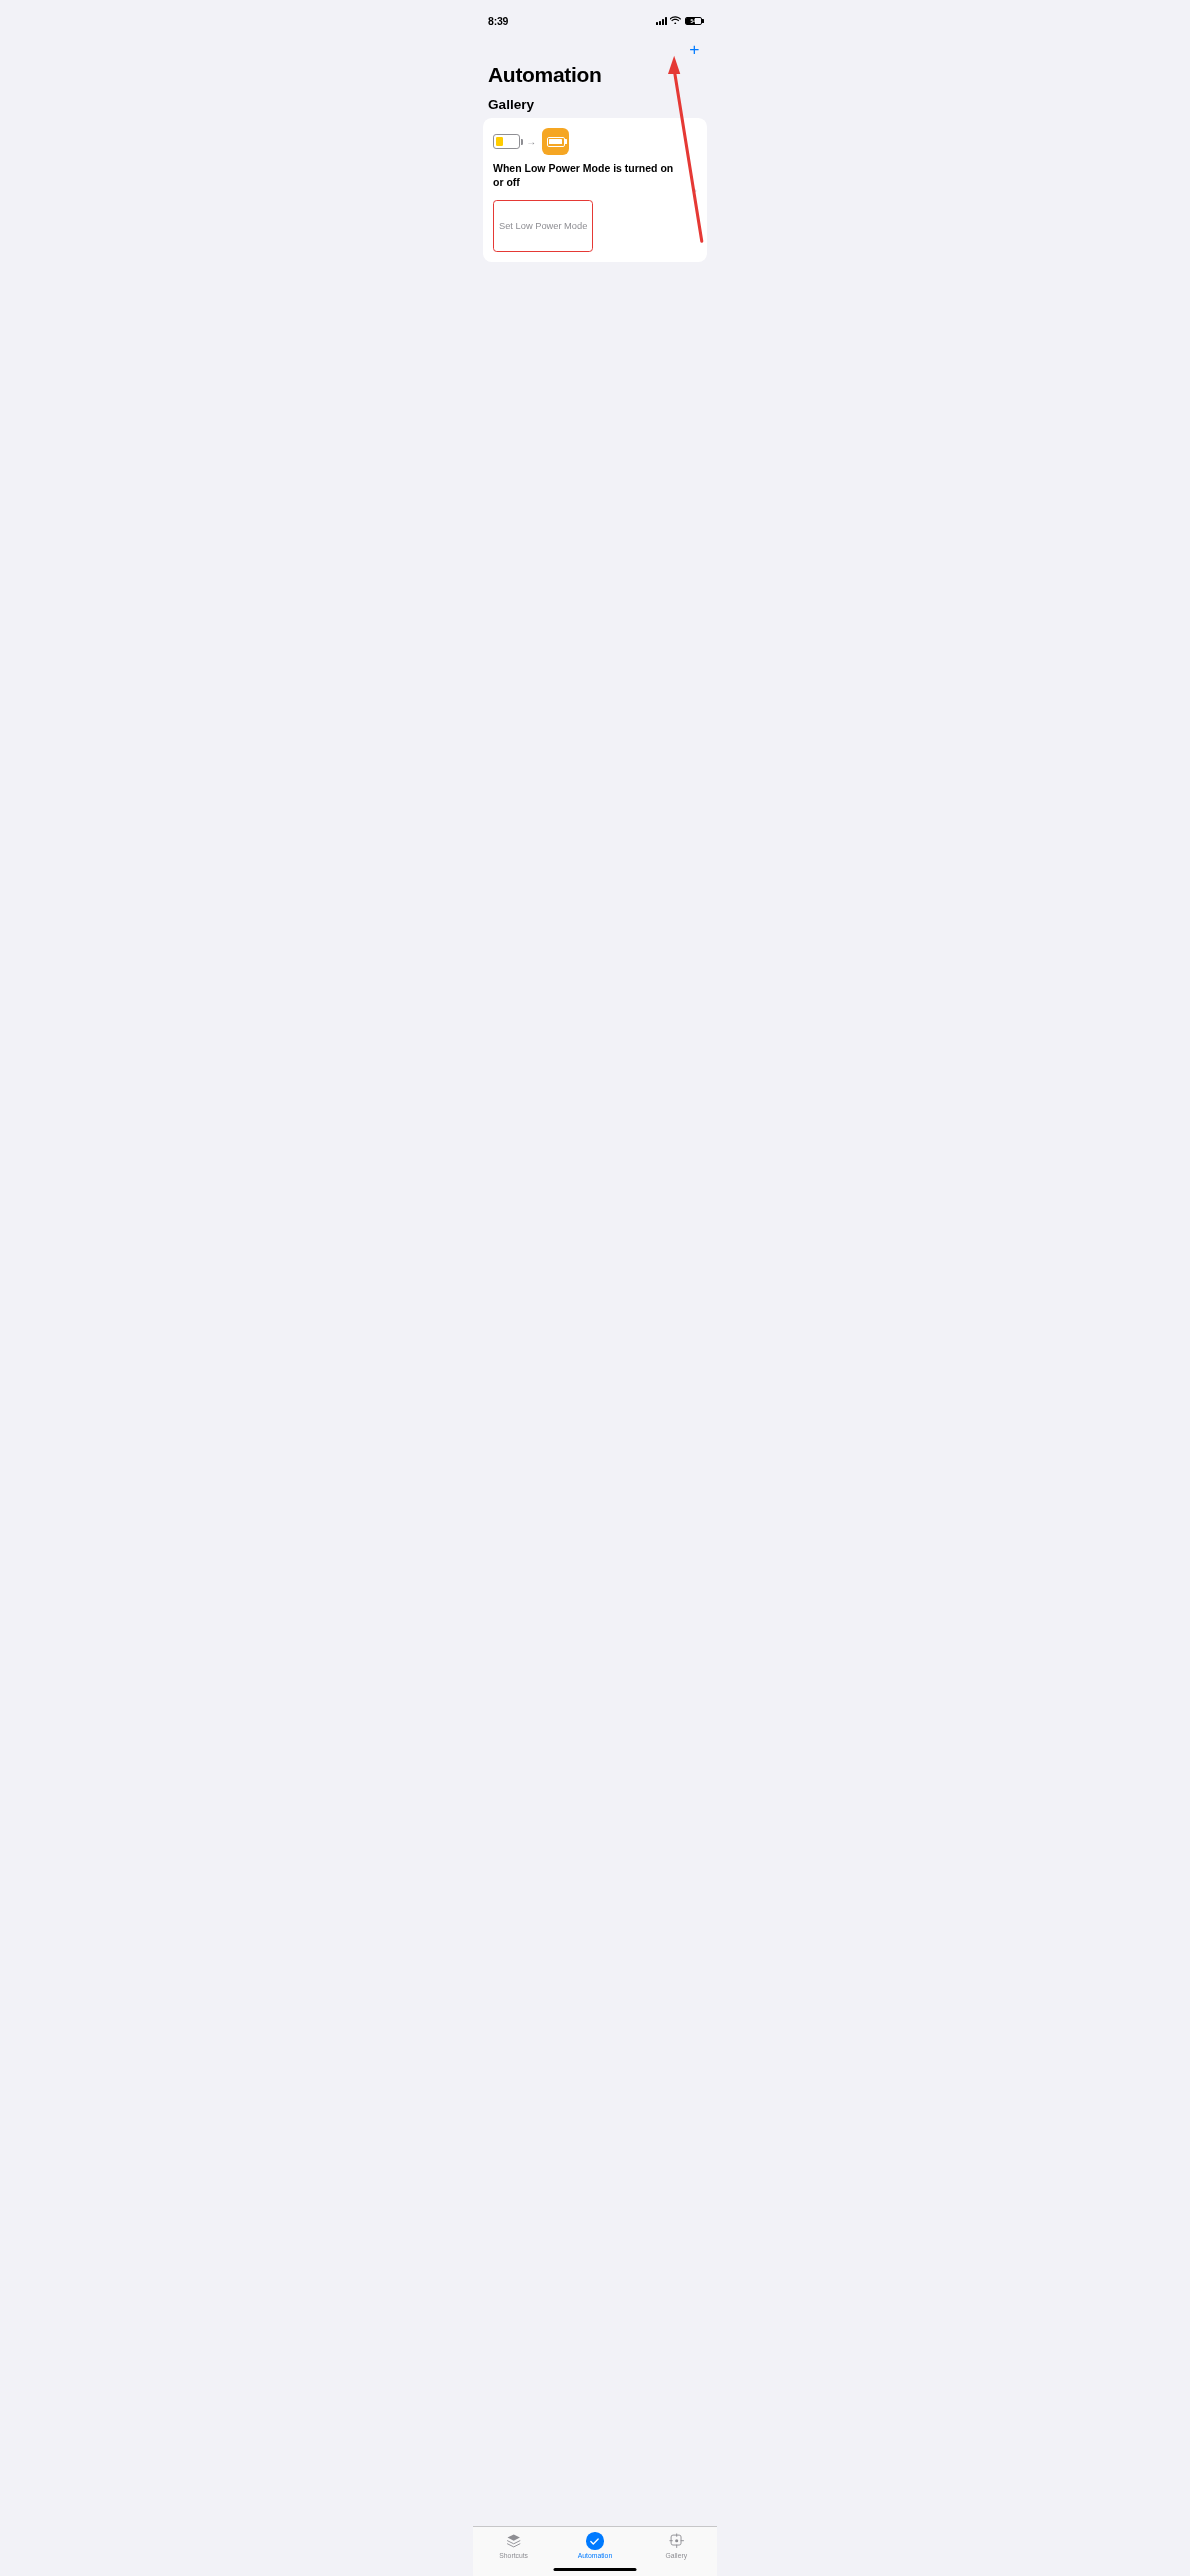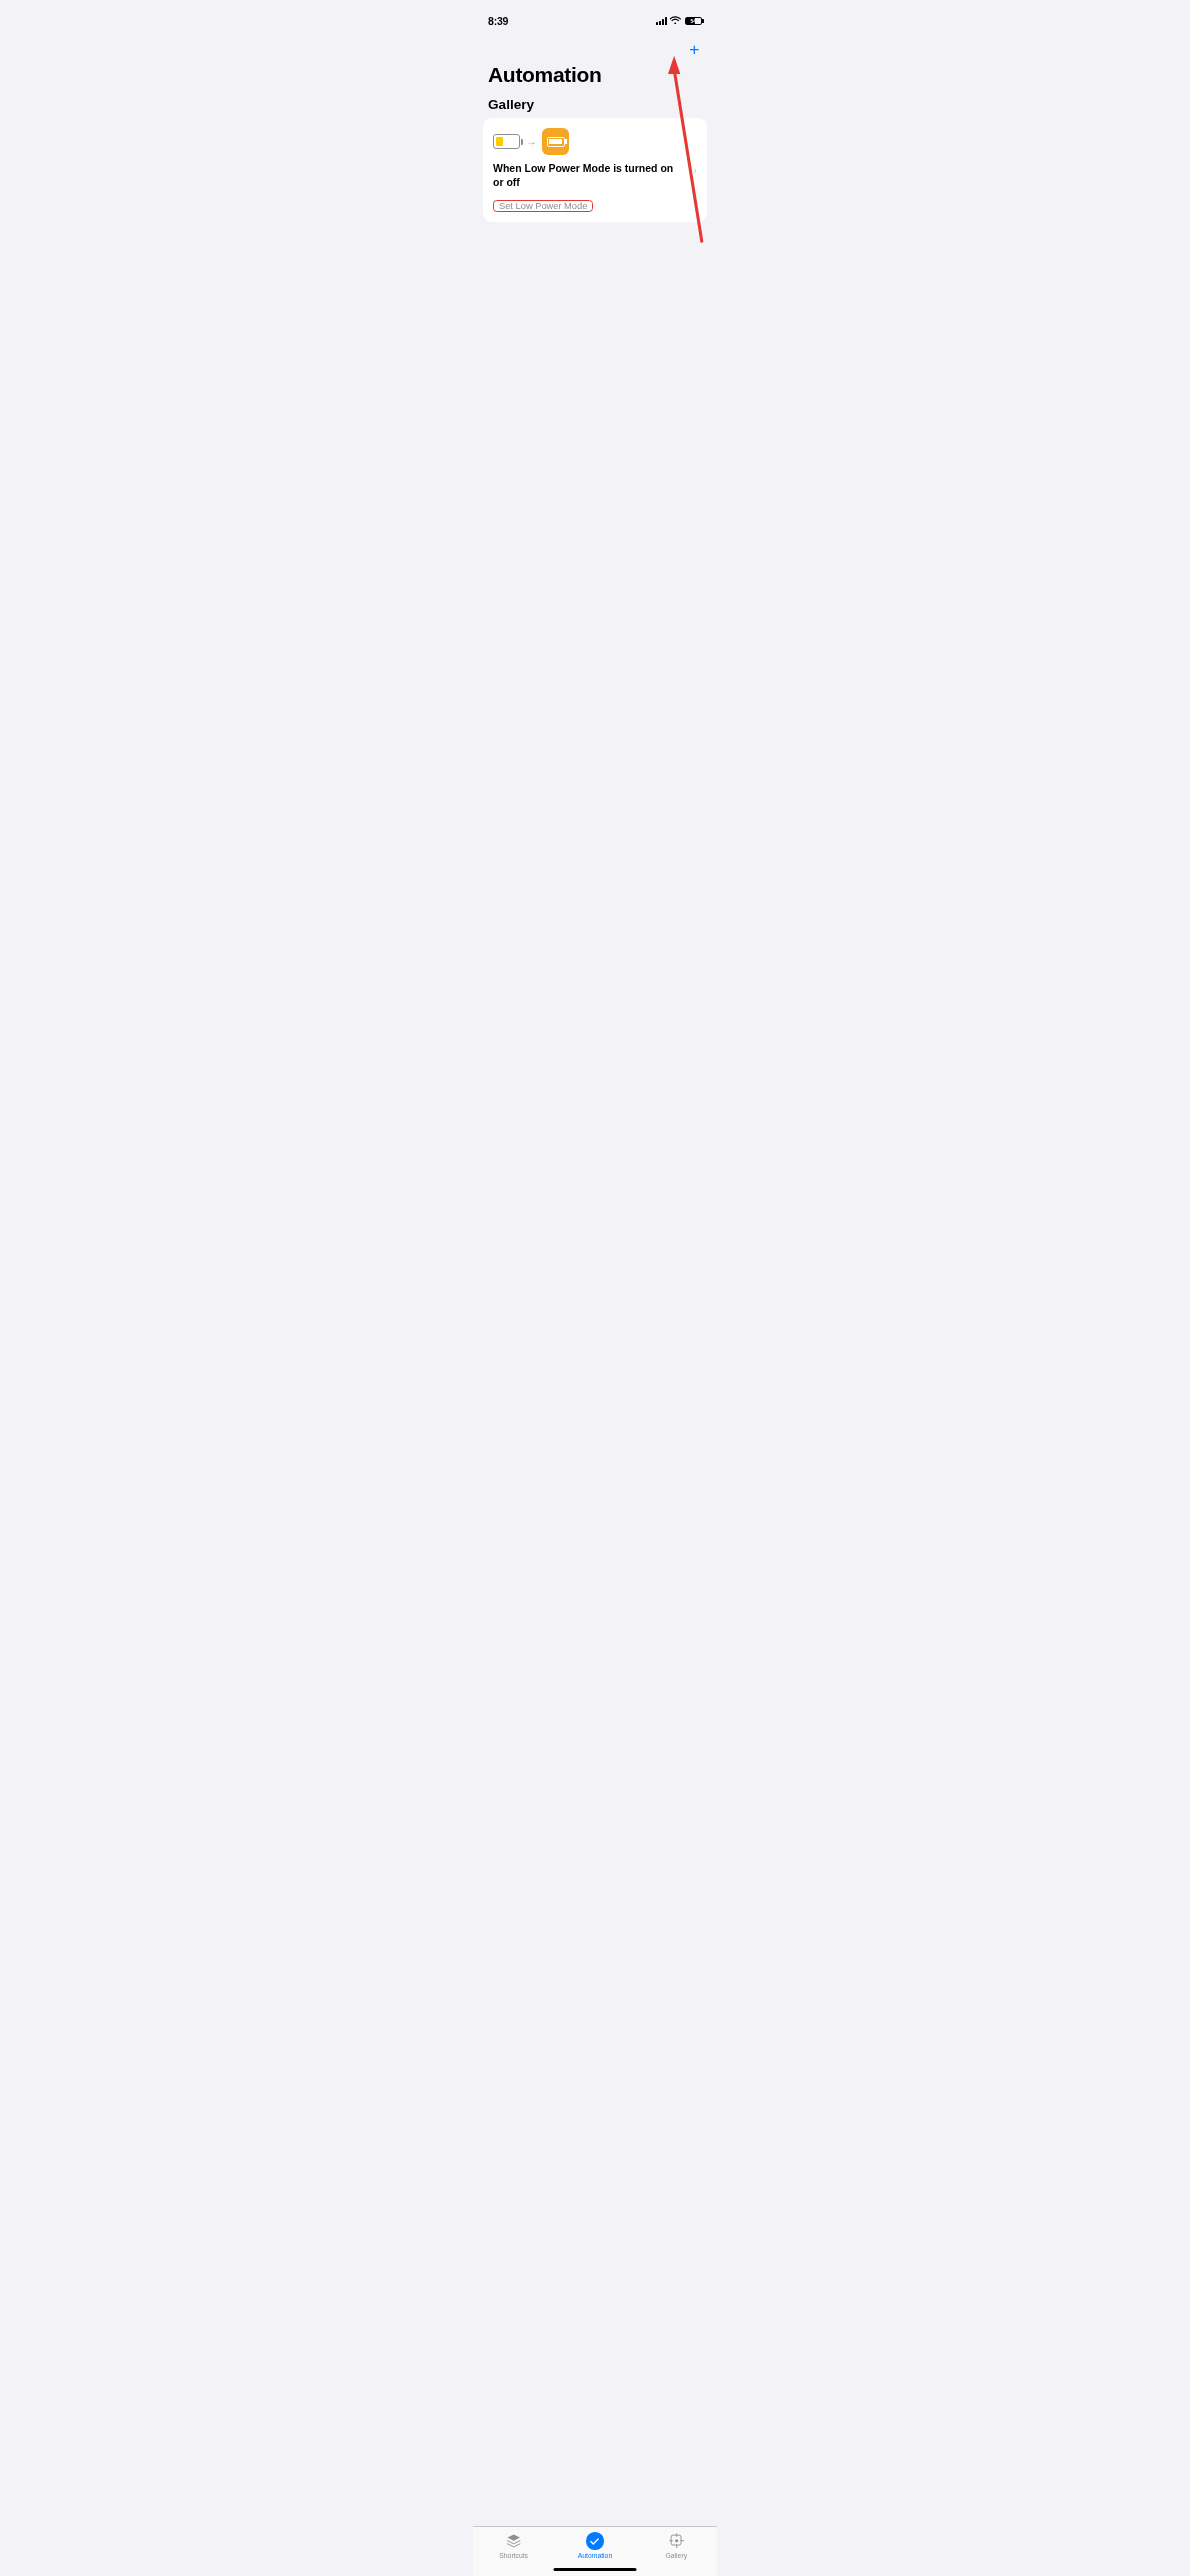--- a/index.html
+++ b/index.html
@@ -234,21 +234,21 @@
       margin-bottom: 10px;
       padding-right: 18.6px;
     }
 
     .card-action {
       display: inline-block;
       font-size: 9.3px;
       color: #8e8e93;
       border: 0.9px solid #e53935;
       border-radius: 3.7px;
-      padding: 0 5px;
+      padding: 20px 5px;
     }
 
     
     .tab-bar {
       position: fixed;
       bottom: 0;
       left: 50%;
       transform: translateX(-50%);
       width: 244px;
       background: rgba(249, 249, 249, 0.94);

